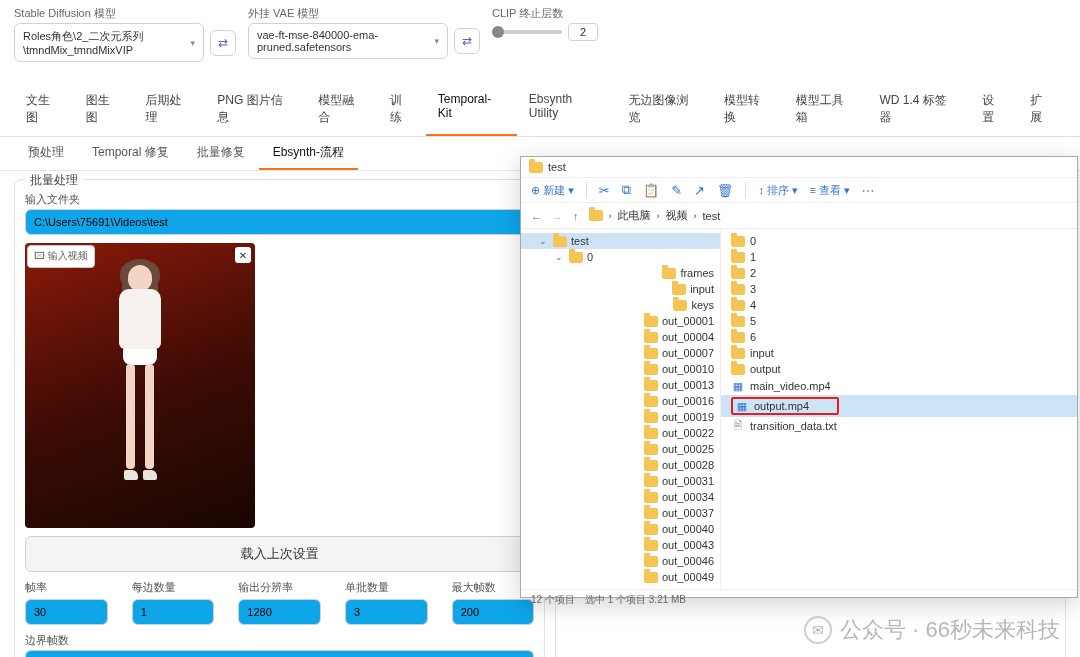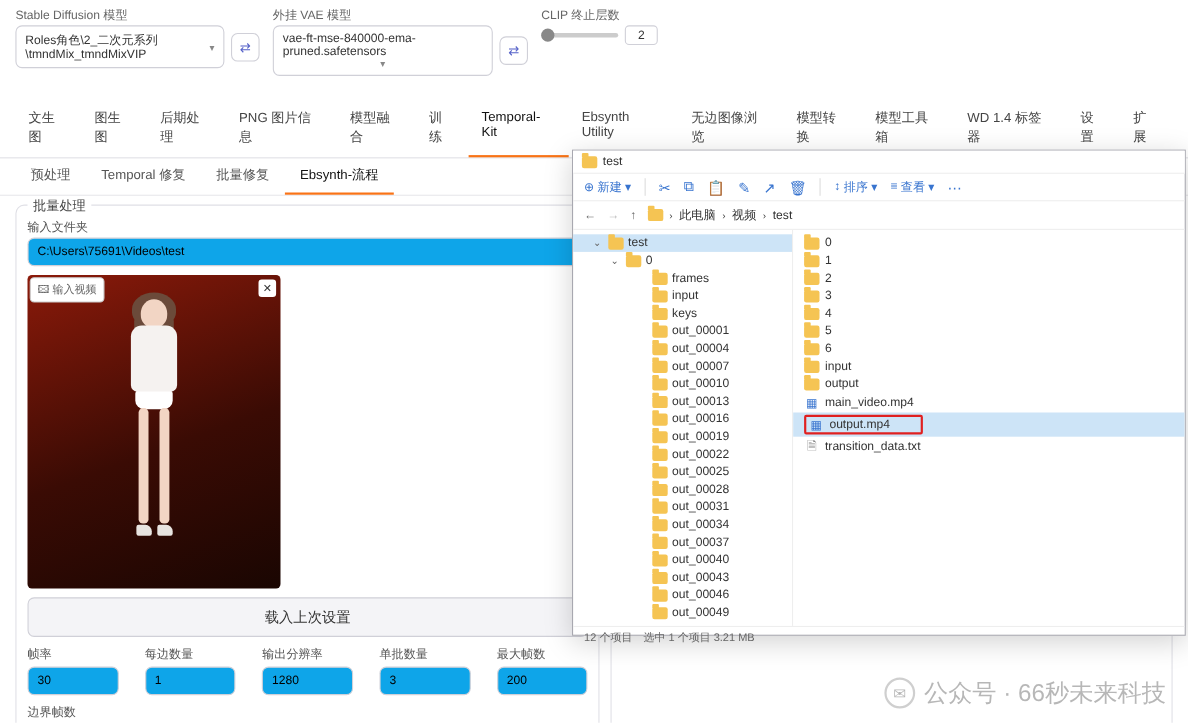--- a/index.html
+++ b/index.html
@@ -4,21 +4,21 @@
 <style>
 * { box-sizing: border-box; margin: 0; padding: 0; font-family: -apple-system, "Segoe UI", Arial, sans-serif; }
 body { background: #fff; font-size: 12px; color: #333; width: 1080px; height: 657px; overflow: hidden; position: relative; }
 
 .top-bar { display: flex; gap: 12px; padding: 6px 14px 2px; align-items: flex-start; }
 .model-group { display: flex; flex-direction: column; gap: 2px; }
 .model-label { font-size: 11px; color: #666; }
 .model-row { display: flex; align-items: center; gap: 6px; }
 .select { border: 1px solid #d0d0d8; border-radius: 6px; padding: 5px 8px; font-size: 11px; background: #fff; display: flex; justify-content: space-between; align-items: center; }
 .select.sd { width: 190px; }
-.select.vae { width: 200px; flex-direction: column; }
+.select.vae { width: 200px; }
 .caret { font-size: 9px; color: #888; }
 .reload-btn { width: 26px; height: 26px; border: 1px solid #d0d0d8; border-radius: 6px; background: #fff; display: flex; align-items: center; justify-content: center; color: #5763c9; font-size: 12px; cursor: pointer; }
 .clip-group { display: flex; align-items: center; gap: 6px; }
 .clip-val { border: 1px solid #d0d0d8; border-radius: 4px; padding: 2px 6px; width: 30px; text-align: center; font-size: 11px; }
 .slider { width: 70px; height: 4px; background: #ccc; border-radius: 2px; position: relative; }
 .slider::after { content: ''; position: absolute; left: 0; top: -4px; width: 12px; height: 12px; background: #888; border-radius: 50%; }
 
 .tabs { display: flex; gap: 0; border-bottom: 1px solid #e0e0e6; padding: 0 14px; margin-top: 20px; }
 .tabs .tab { padding: 8px 12px; font-size: 12px; color: #444; cursor: pointer; border-bottom: 2px solid transparent; }
 .tabs .tab.active { border-bottom-color: #f97316; color: #111; font-weight: 500; }
@@ -52,39 +52,39 @@
 .shoe { width: 14px; height: 10px; background: #e8e4e0; border-radius: 2px 6px 2px 2px; margin-top: -2px; }
 
 .full-btn { width: 100%; border: 1px solid #d0d0d8; border-radius: 6px; padding: 8px; background: #f4f4f7; font-size: 13px; cursor: pointer; margin-top: 8px; text-align: center; }
 
 .param-grid { display: grid; grid-template-columns: repeat(5, 1fr); gap: 24px; margin-top: 8px; }
 .param-grid .col .text-input { margin-top: 2px; }
 .param-row2 { margin-top: 8px; }
 
 .out-filebox { border: 1px dashed #c8c8d0; border-radius: 6px; padding: 6px 8px; font-size: 11px; color: #888; display: flex; align-items: center; gap: 5px; }
 
-.explorer { position: absolute; top: 136px; left: 520px; width: 558px; height: 442px; background: #fff; border: 1px solid #a8a8b0; box-shadow: 0 6px 24px rgba(0,0,0,.18); font-size: 11px; }
+.explorer { position: absolute; top: 156px; left: 520px; width: 558px; height: 442px; background: #fff; border: 1px solid #a8a8b0; box-shadow: 0 6px 24px rgba(0,0,0,.18); font-size: 11px; }
 .ex-title { display: flex; align-items: center; gap: 5px; padding: 4px 8px; background: #fff; border-bottom: 1px solid #eee; }
 .ex-folder-ico { width: 14px; height: 11px; background: #f5c453; border-radius: 2px; display: inline-block; position: relative; }
 .ex-folder-ico::before { content:''; position:absolute; top:-3px; left:0; width:6px; height:4px; background:#f5c453; border-radius:1px 1px 0 0; }
 .ex-toolbar { display: flex; align-items: center; gap: 12px; padding: 4px 10px; border-bottom: 1px solid #eee; color: #4a6; }
 .ex-toolbar .tb-btn { color: #3874cf; font-size: 11px; cursor: pointer; display: flex; align-items: center; gap: 3px; }
 .ex-toolbar .tb-ico { color: #3874cf; font-size: 13px; cursor: pointer; }
 .ex-toolbar .sep { width: 1px; height: 16px; background: #ddd; }
 .ex-nav { display: flex; align-items: center; gap: 10px; padding: 5px 10px; border-bottom: 1px solid #eee; color: #666; }
 .ex-nav .crumb { display: flex; align-items: center; gap: 6px; }
 .ex-nav .crumb span { color: #333; }
 .ex-nav .gt { color: #999; font-size: 9px; }
 .ex-body { display: flex; height: 360px; }
 .ex-tree { width: 200px; border-right: 1px solid #eee; overflow-y: auto; padding: 4px 0; font-size: 11px; }
 .tree-item { display: flex; align-items: center; gap: 4px; padding: 2px 6px; cursor: pointer; }
 .tree-item.sel { background: #cde4f7; }
 .indent1 { padding-left: 18px; }
 .indent2 { padding-left: 34px; }
-.indent3 { padding-left: 58px; }
+.indent3 { padding-left: 34px; justify-content: flex-end; }
 .chev { width: 10px; display: inline-block; color: #666; font-size: 9px; }
 .ex-list { flex: 1; padding: 4px 0; overflow-y: auto; position: relative; }
 .list-item { display: flex; align-items: center; gap: 5px; padding: 2px 10px; cursor: pointer; }
 .file-ico { width: 14px; height: 14px; display: inline-flex; align-items: center; justify-content: center; font-size: 11px; }
 .file-ico.mp4 { color: #3874cf; }
 .file-ico.txt { color: #888; }
 .highlight-row { position: relative; z-index: 1; }
 .highlight-box { border: 2px solid #e02020; border-radius: 2px; padding: 0 2px; display: inline-flex; align-items: center; gap: 5px; width: 108px; }
 .highlight-row .list-item { background: #cde4f7; }
 .ex-status { border-top: 1px solid #eee; padding: 3px 10px; font-size: 10px; color: #666; display: flex; gap: 10px; }

